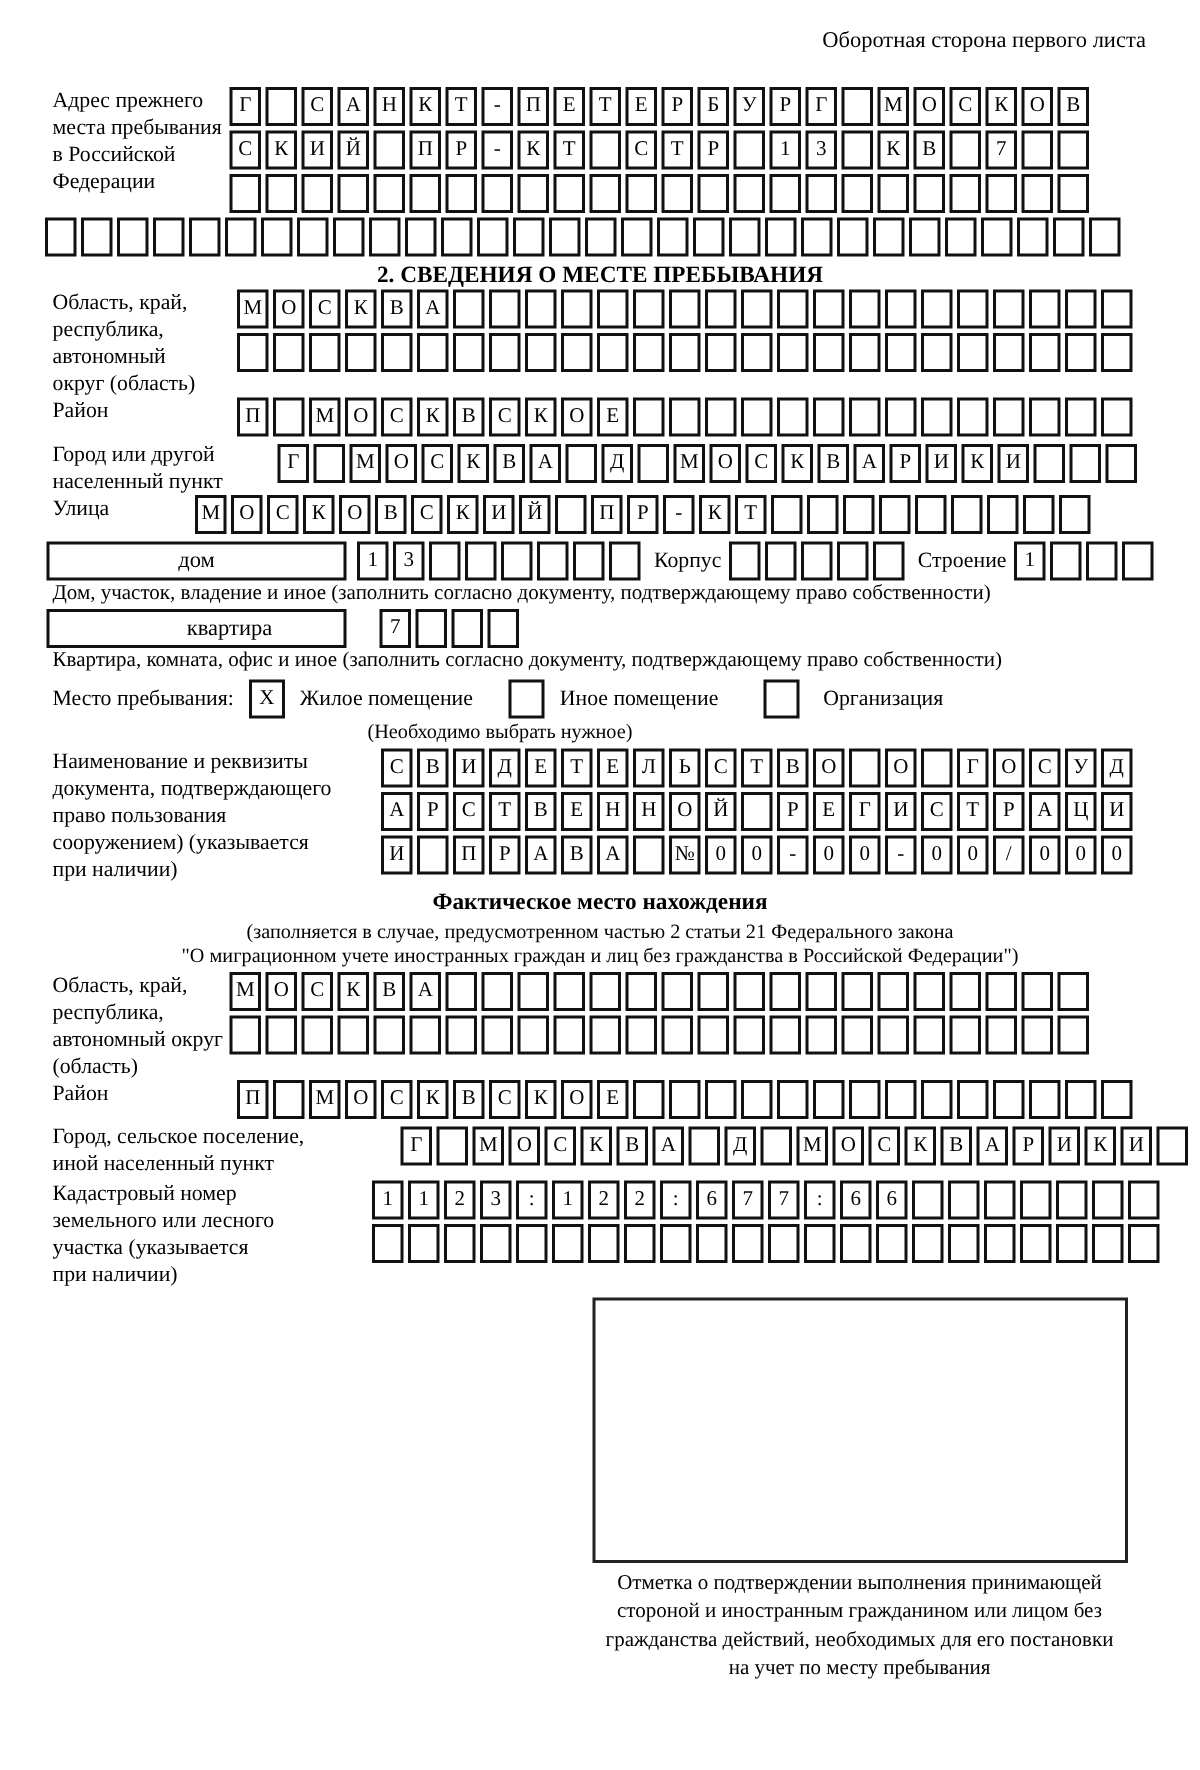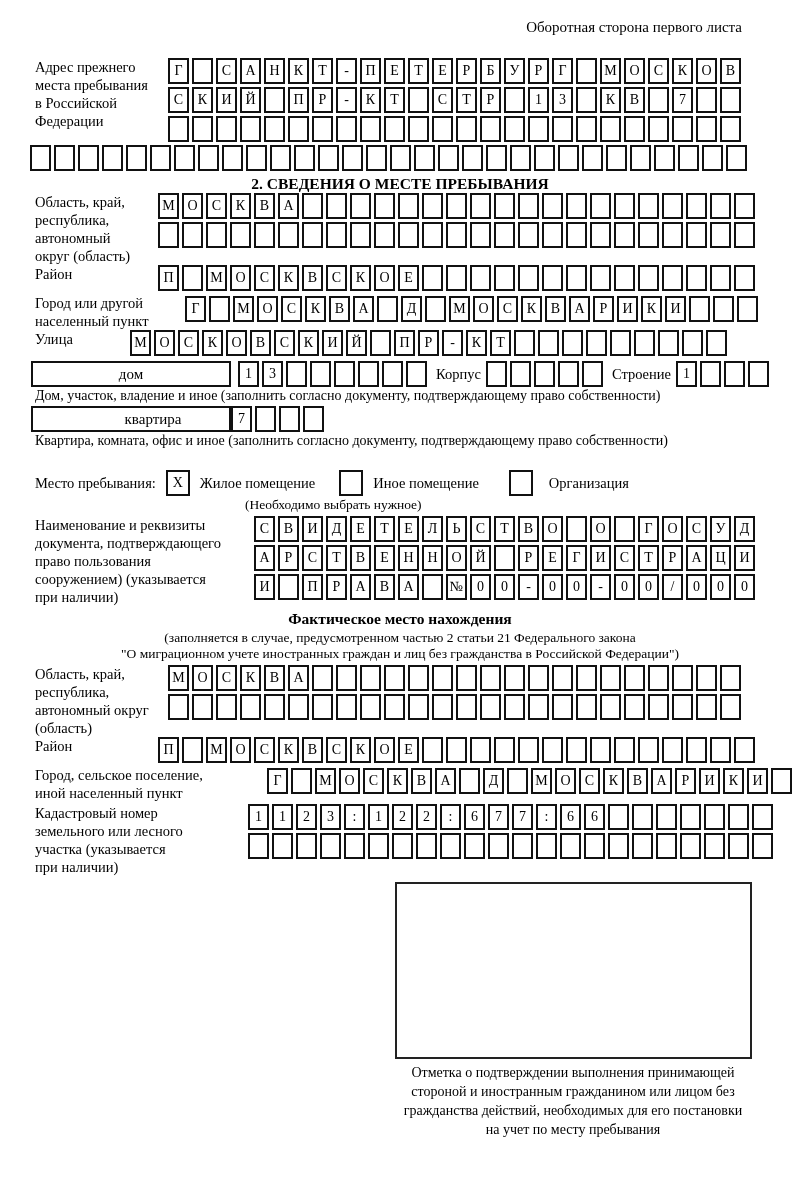--- a/index.html
+++ b/index.html
@@ -1,36 +1,36 @@
 <!DOCTYPE html>
 <html><head>
 <meta charset="utf-8">
 <style>
   html,body{margin:0;padding:0;background:#fff;}
   body{width:800px;height:1180px;font-family:"Liberation Serif",serif;color:#000;overflow:hidden;}
   .page{position:relative;width:800px;height:1180px;background:#fff;}
-  .header-note{padding-top:19px;padding-right:58px;text-align:right;font-size:15px;}
+  .header-note{padding-top:19px;padding-right:36px;text-align:right;font-size:15px;}
   .formline{display:flex;align-items:flex-start;}
   .label{flex:0 0 auto;box-sizing:border-box;padding-left:35px;font-size:14.5px;line-height:18px;}
-  .lw150{width:130px}.lw158{width:158px}.lw178{width:168px}.lw185{width:185px}
+  .lw150{width:130px}.lw158{width:158px}.lw178{width:153px}.lw185{width:185px}
   .lw228{width:248px}.lw236{width:267px}.lw254{width:254px}
   .rows{display:flex;flex-direction:column;}
   .cellrow{display:flex;margin-bottom:3px;}
   .cell{width:17px;height:22px;border:2px solid #111;margin-right:3px;display:flex;
         align-items:center;justify-content:center;font-size:14px;line-height:22px;background:#fff;}
   .caption-center{text-align:center;font-size:13.5px;margin-top:2px;}
   .caption-left{font-size:14px;margin-left:35px;margin-top:1px;}
   .sec-title{text-align:center;font-weight:bold;font-size:15.5px;margin-top:4px;}
   .inline-row{display:flex;align-items:center;margin-left:31px;margin-top:2px;}
   .named-box{box-sizing:border-box;border:2px solid #111;height:26px;display:flex;
              align-items:center;justify-content:center;font-size:15px;background:#fff;}
   .box-dom{width:200px;margin-right:7px;}
-  .box-kv{width:200px;margin-right:0;padding-left:44px;}
+  .box-kv{width:200px;margin-right:22px;padding-left:44px;}
   .small-label{font-size:14.5px;margin:0 5px 0 6px;white-space:nowrap;}
-  .chk-row{display:flex;align-items:center;margin-left:35px;margin-top:21px;font-size:14.5px;}
+  .chk-row{display:flex;align-items:center;margin-left:35px;margin-top:4px;font-size:14.5px;}
   .checkbox{width:20px;height:22px;border:2px solid #111;display:flex;align-items:center;
             justify-content:center;font-size:14px;margin:0 10px;background:#fff;}
   .chk-note{font-size:13.5px;margin-left:245px;margin-top:1px;}
   .stamp-area{margin-left:340px;width:466px;margin-top:6px;}
   .stamp-box{width:353px;height:173px;border:2px solid #222;margin:0 auto;background:#fff;}
   .stamp-caption{text-align:center;font-size:14px;line-height:19px;margin-top:4px;}
   .mt2{margin-top:2px}.mt3{margin-top:3px}.mt22{margin-top:22px}
 </style>
 </head>
 <body>

